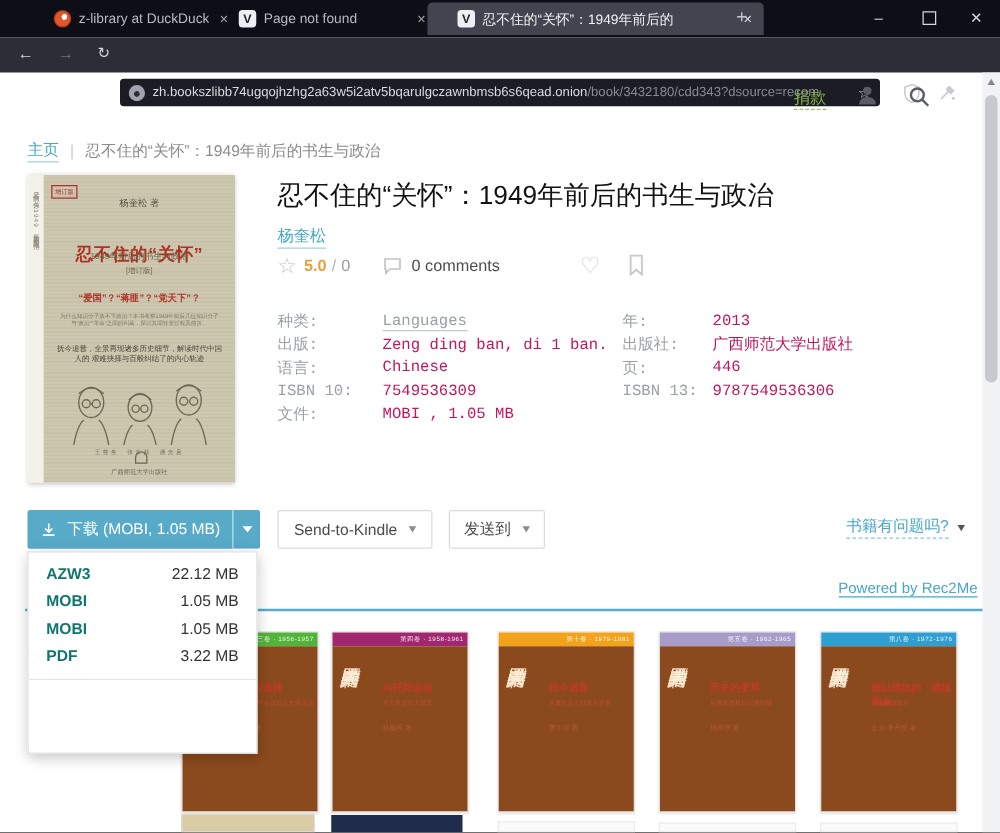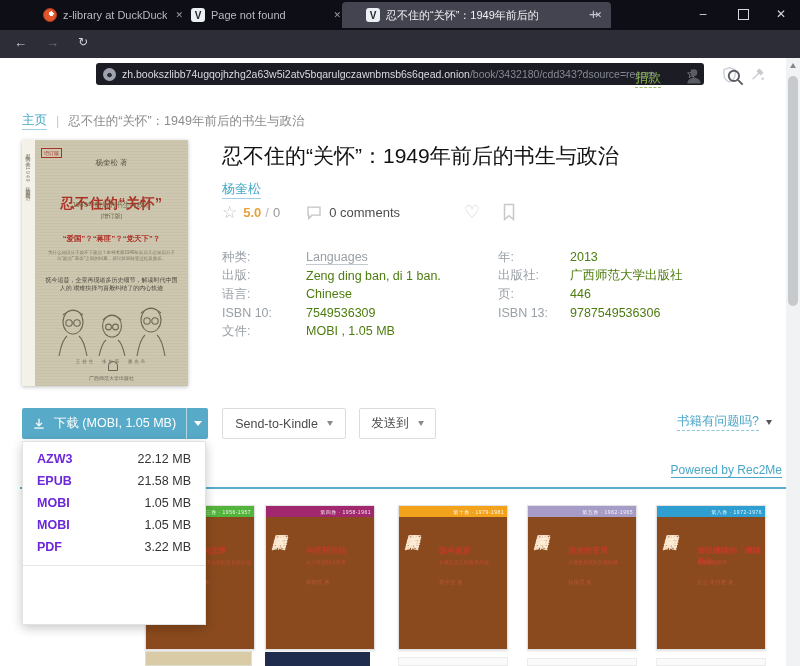--- a/index.html
+++ b/index.html
@@ -92,48 +92,48 @@
   .rating{position:absolute;left:222px;top:203px;display:flex;align-items:center;font-size:13px;color:#9a9a9a;}
   .r-star{font-size:17px;color:#c2c2c2;margin-right:6px;line-height:1;}
   .r-val{color:#e5a13d;font-weight:bold;}
   .r-div{margin:0 4px;color:#b5b5b5;}
   .r-cnt{color:#9a9a9a;}
   .r-cicon{margin:0 7px 0 26px;display:flex;}
   .r-comments{color:#4c4c4c;}
   .r-heart{margin-left:64px;font-size:18px;color:#cccccc;line-height:1;}
   .r-bm{margin-left:22px;display:flex;}
 
-  .details{position:absolute;top:248px;font-size:12.5px;}
+  .details{position:absolute;top:248px;font-size:12.5px;font-family:Liberation Mono, monospace;}
   .dl-left{left:222px;width:262px;}
   .dl-right{left:498px;width:280px;}
   .drow{display:flex;height:18.5px;align-items:center;}
   .dlabel{flex:none;color:#9aa0a6;}
   .dl-left .dlabel{width:84px;}
   .dl-right .dlabel{width:72px;}
-  .dvalue{color:#4d7c0f;white-space:nowrap;}
+  .dvalue{color:#be185d;white-space:nowrap;}
   .drow.lnk .dvalue{color:#9aa0a6;border-bottom:1px solid #c4c9cd;}
 
   
   .btn{position:absolute;top:408px;height:31px;display:flex;align-items:center;justify-content:center;font-size:12.5px;box-sizing:border-box;}
   .btn-dl{left:22px;width:164px;background:#57aac8;color:#fff;border-radius:2px 0 0 2px;gap:8px;}
   .btn-dlc{left:186px;width:22px;background:#57aac8;border-left:1px solid rgba(255,255,255,.55);border-radius:0 2px 2px 0;}
   .caret{width:0;height:0;border-left:4px solid transparent;border-right:4px solid transparent;border-top:5px solid #fff;}
   .caret.gray{border-top-color:#8a8a8a;border-left-width:3.5px;border-right-width:3.5px;}
   .caret.dark{border-top-color:#555;border-left-width:3.5px;border-right-width:3.5px;}
   .btn-white{background:#fff;border:1px solid #dcdcdc;color:#4a4a4a;border-radius:2px;gap:9px;}
   .btn-kindle{left:222px;width:124px;}
   .btn-sendto{left:359px;width:77px;}
   .report{position:absolute;left:677px;top:413px;display:flex;align-items:center;gap:7px;}
   .report a{font-size:12.5px;color:#4aa6c6;border-bottom:1px dashed #8cc6da;}
 
   
   .menu{position:absolute;left:22px;top:441px;width:184px;background:#fff;border:1px solid #e2e2e2;
         box-shadow:0 3px 10px rgba(0,0,0,.22);z-index:30;padding:6px 0;box-sizing:border-box;}
   .mi-f{display:flex;justify-content:space-between;align-items:center;padding:4px 14px;font-size:12.5px;}
-  .mi-f .n{font-weight:bold;color:#6d28d9;}
+  .mi-f .n{font-weight:bold;color:#0f766e;}
   .mi-f .s{color:#333;}
   .menu .div{height:1px;background:#e6e6e6;margin:7px 0;}
   .mi-c{padding:4.5px 14px;font-size:12.5px;color:#444;}
 
   
   .powered{position:absolute;right:18px;top:463px;font-size:12px;color:#4aa6c6;border-bottom:1px solid #4aa6c6;}
   .rec-line{position:absolute;left:20px;top:487px;width:766px;height:2px;background:#58adca;}
   .rel{position:absolute;top:505px;width:110px;height:145px;background:#fff;border:1px solid #e2e2e2;box-shadow:0 1px 2px rgba(0,0,0,.12);box-sizing:border-box;}
   .rels .rel:nth-of-type(1){left:145px;}
   .rels .rel:nth-of-type(2){left:265px;}
@@ -457,24 +457,20 @@
   <div class="r2 r2e"></div>
 
   <div class="menu">
     <div>
 
     <div class="mi-f">
           <span class="n">AZW3</span>
           <span class="s">22.12 MB</span>
         </div>
         <div class="mi-f">
-          <span class="n">EPUB</span>
-          <span class="s">21.58 MB</span>
-        </div>
-        <div class="mi-f">
           <span class="n">MOBI</span>
           <span class="s">1.05 MB</span>
         </div>
         <div class="mi-f">
           <span class="n">MOBI</span>
           <span class="s">1.05 MB</span>
         </div>
         <div class="mi-f">
           <span class="n">PDF</span>
           <span class="s">3.22 MB</span>

